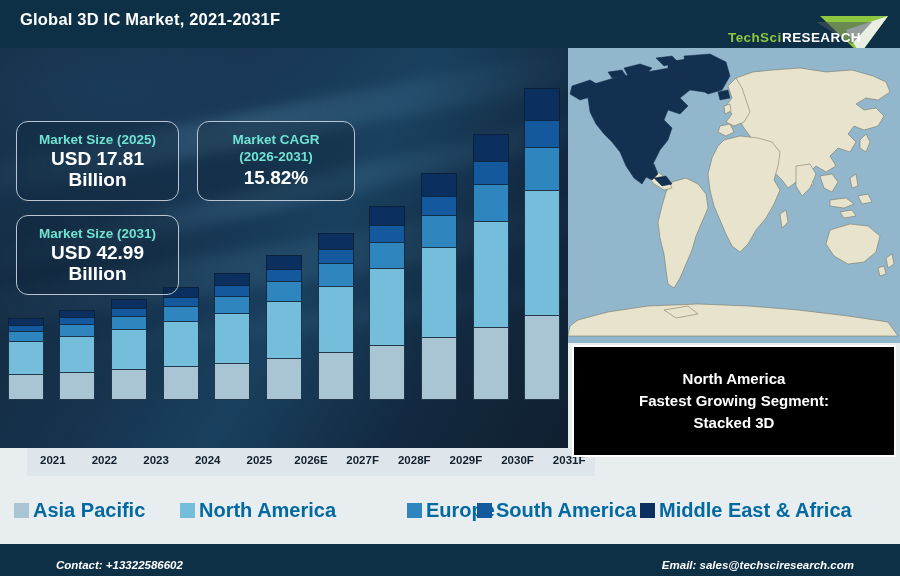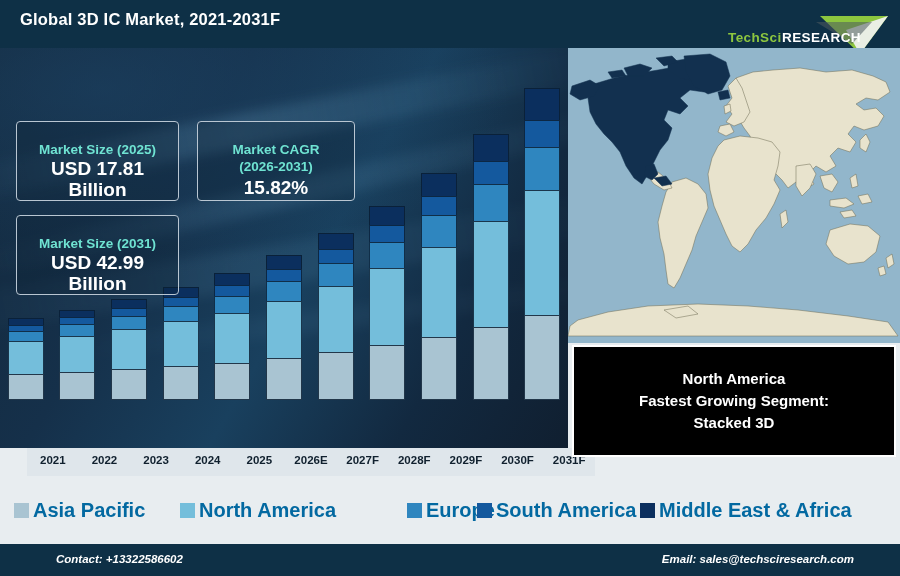--- a/index.html
+++ b/index.html
@@ -39,25 +39,25 @@
     filter:blur(6px);
   }
   .streak.s1{left:-60px;top:60px;width:660px;height:34px;transform:rotate(-11deg);}
   .streak.s2{left:-40px;top:128px;width:700px;height:26px;transform:rotate(-13deg);opacity:.75;}
   .streak.s3{left:-80px;top:196px;width:720px;height:40px;transform:rotate(-9deg);opacity:.55;}
   .streak.s4{left:40px;top:258px;width:620px;height:22px;transform:rotate(-7deg);opacity:.35;}
 
   
   .stat-card{
     position:absolute;
-    border:1px solid #b9c6d2;border-radius:4px;
+    border:1px solid #b9c6d2;border-radius:12px;
     background:rgba(12,32,50,.30);
     text-align:center;
     box-sizing:border-box;
-    padding-top:19px;
+    padding-top:9px;
   }
   .stat-card .lbl{
     color:#6fe3d2;font-weight:bold;font-size:13.5px;line-height:17px;
   }
   .stat-card .val{
     color:#ffffff;font-weight:bold;font-size:19px;line-height:21px;
   }
   .stat-card .val.big{font-size:19px;line-height:26px;}
   #card-size-2025{left:16px;top:73px;width:163px;height:80px;}
   #card-cagr{left:197px;top:73px;width:158px;height:80px;}
@@ -110,21 +110,21 @@
     margin-left:4px;font-size:20px;font-weight:bold;color:#0369a1;
     white-space:nowrap;
   }
 
   
   .footer{
     position:absolute;left:0;top:544px;width:900px;height:32px;
     background:#0e3046;
   }
   .footer .f-txt{
-    position:absolute;top:9px;
+    position:absolute;top:15px;
     font-size:11.5px;font-style:italic;font-weight:bold;color:#ffffff;
   }
   .footer .f-left{left:56px;}
   .footer .f-right{right:46px;}
 </style>
 </head>
 <body>
 
 <div id="page">
 

